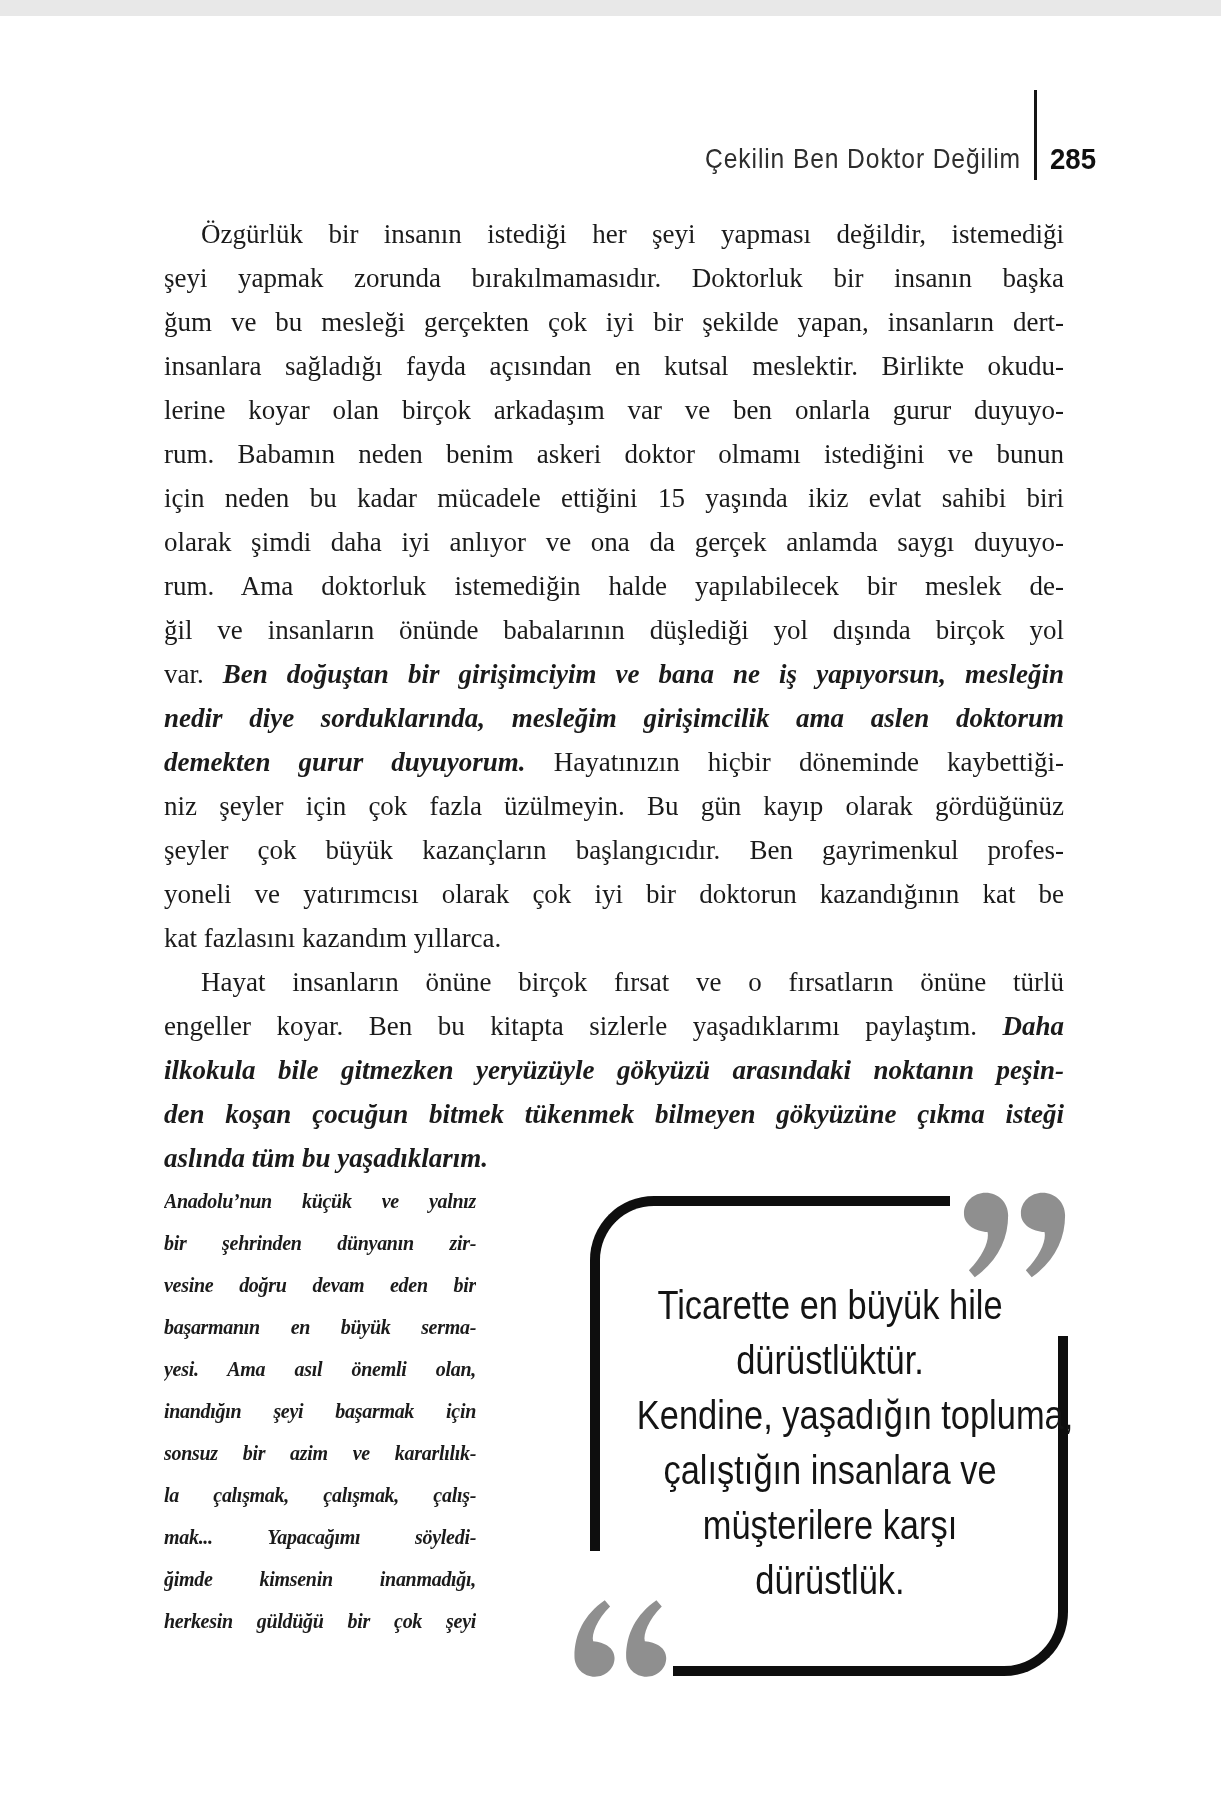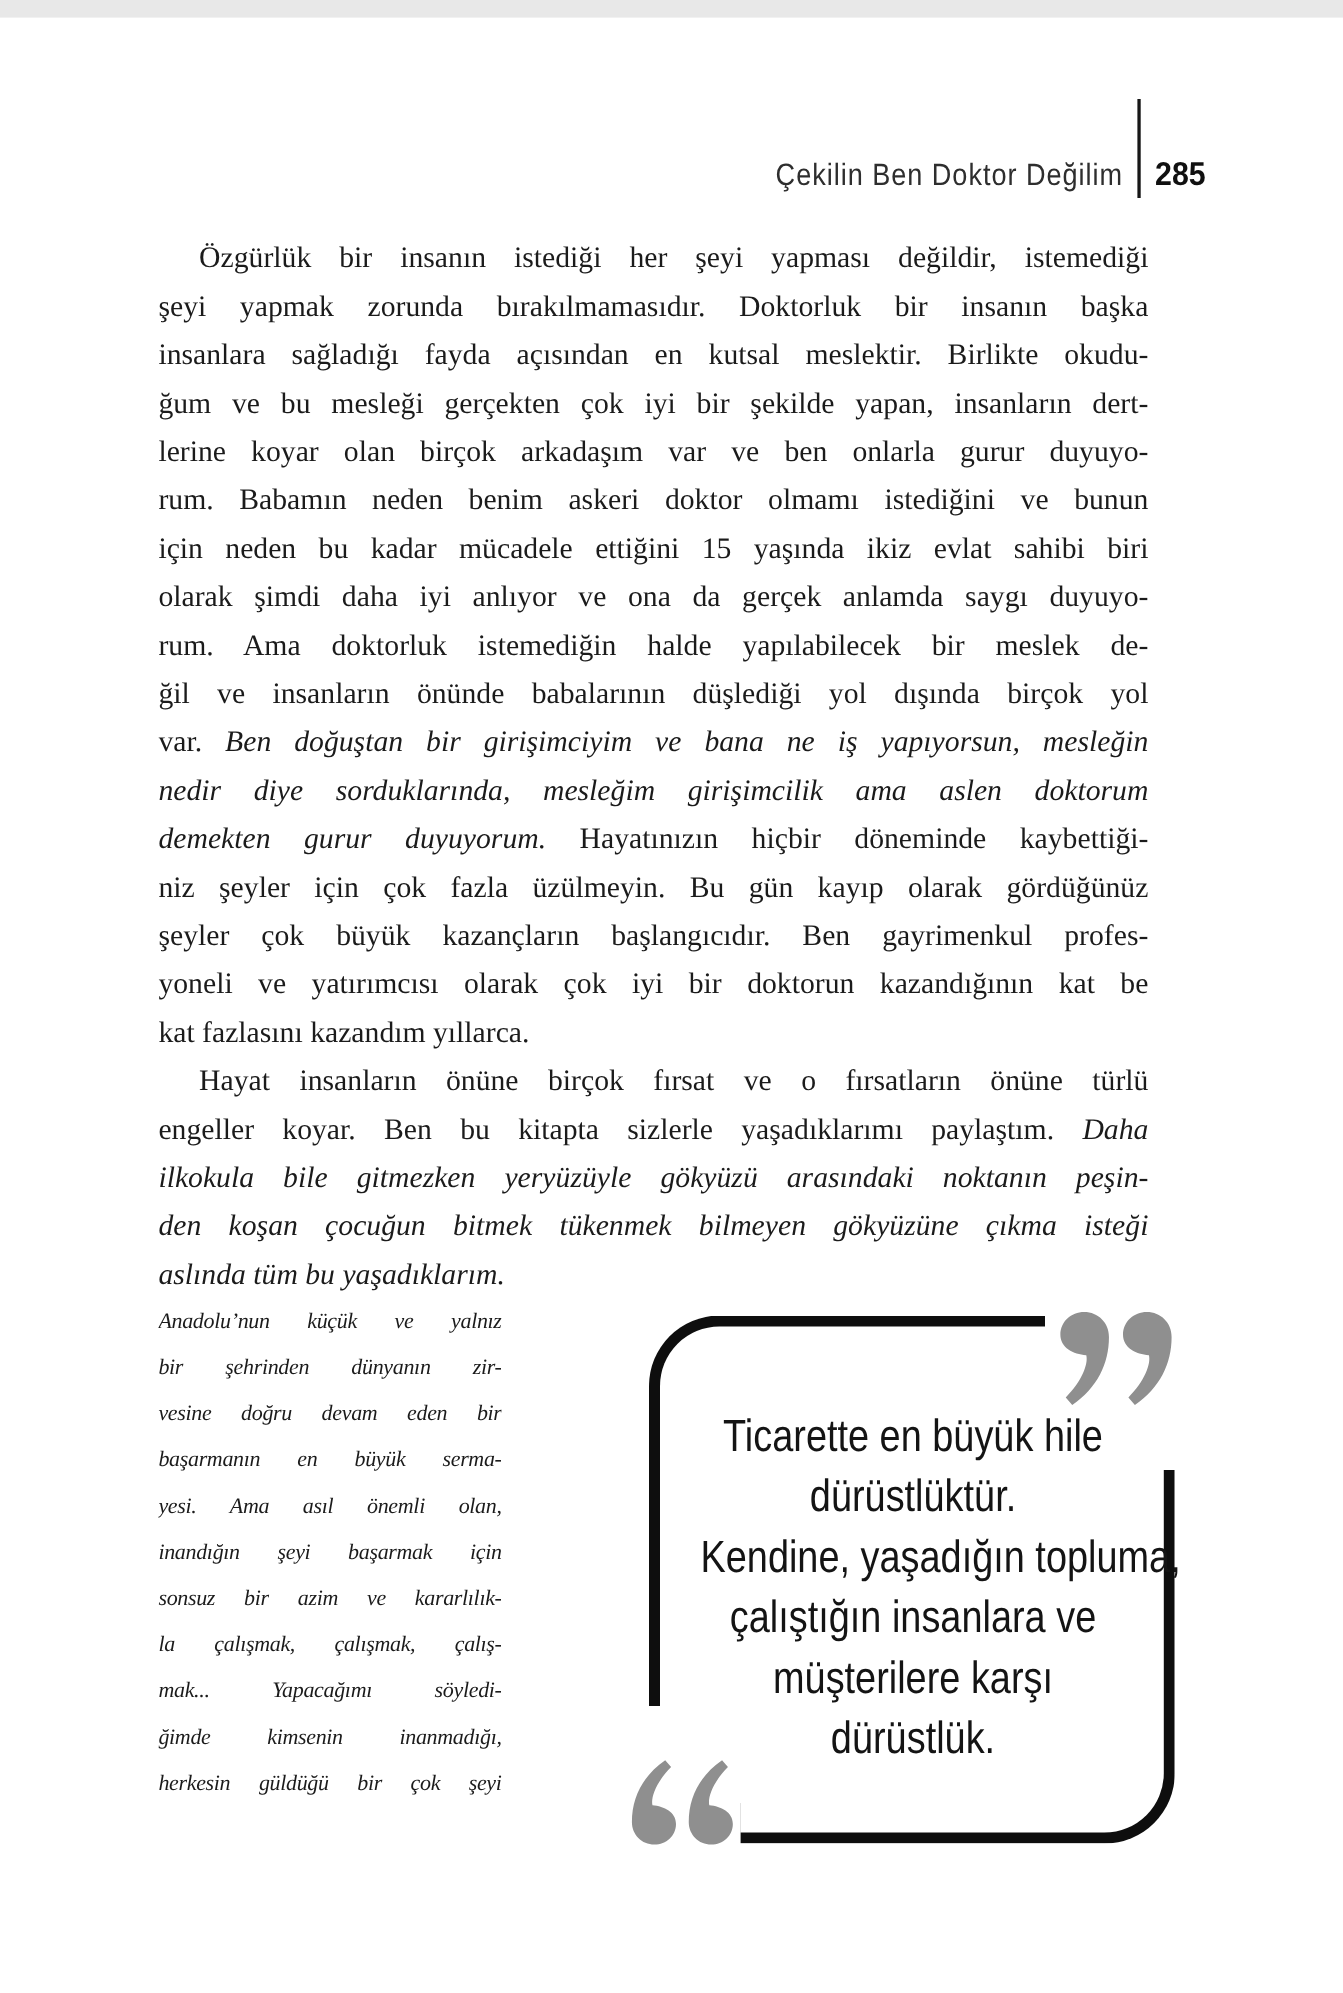--- a/index.html
+++ b/index.html
@@ -22,33 +22,33 @@
   }
   .header .rule{width:3px;height:90px;background:#161616;}
   .header .pagenum{
     font-family:"Liberation Sans", sans-serif;font-weight:700;
     font-size:30px;color:#101010;padding-bottom:4px;
     transform:scaleX(0.92);transform-origin:bottom left;
   }
 
   
   #body-text{
-    position:absolute;left:144px;top:196px;width:900px;
+    position:absolute;left:164px;top:196px;width:900px;
     font-size:27px;
   }
   .para{width:900px;}
   .para.narrow{width:312px;}
   .line{
     height:44px;line-height:44px;overflow:hidden;
     text-align:justify;text-align-last:justify;
   }
   .para.narrow .line{height:42px;line-height:42px;font-size:20px;letter-spacing:-0.3px;}
   .line.flush{text-align-last:left;}
   .line.indent{text-indent:37px;}
-  .it{font-style:italic;}
+  .it{font-style:italic;font-weight:bold;}
 
   
   .q-frame-a{
     position:absolute;left:590px;top:1180px;width:360px;height:355px;
     box-sizing:border-box;
     border-left:10px solid #0e0e0e;border-top:10px solid #0e0e0e;
     border-top-left-radius:64px;
   }
   .q-frame-b{
     position:absolute;left:673px;top:1320px;width:395px;height:340px;
@@ -77,22 +77,22 @@
   <div class="header">
     <span class="title">Çekilin Ben Doktor Değilim</span>
     <span class="rule"></span>
     <span class="pagenum">285</span>
   </div>
 
   <div id="body-text">
       <div class="para full">
         <div class="line indent"><span>Özgürlük bir insanın istediği her şeyi yapması değildir, istemediği</span></div>
         <div class="line"><span>şeyi yapmak zorunda bırakılmamasıdır. Doktorluk bir insanın başka</span></div>
+        <div class="line"><span>ğum ve bu mesleği gerçekten çok iyi bir şekilde yapan, insanların dert-</span></div>
         <div class="line"><span>insanlara sağladığı fayda açısından en kutsal meslektir. Birlikte okudu-</span></div>
-        <div class="line"><span>ğum ve bu mesleği gerçekten çok iyi bir şekilde yapan, insanların dert-</span></div>
         <div class="line"><span>lerine koyar olan birçok arkadaşım var ve ben onlarla gurur duyuyo-</span></div>
         <div class="line"><span>rum. Babamın neden benim askeri doktor olmamı istediğini ve bunun</span></div>
         <div class="line"><span>için neden bu kadar mücadele ettiğini 15 yaşında ikiz evlat sahibi biri</span></div>
         <div class="line"><span>olarak şimdi daha iyi anlıyor ve ona da gerçek anlamda saygı duyuyo-</span></div>
         <div class="line"><span>rum. Ama doktorluk istemediğin halde yapılabilecek bir meslek de-</span></div>
         <div class="line"><span>ğil ve insanların önünde babalarının düşlediği yol dışında birçok yol</span></div>
         <div class="line"><span>var. </span><span class="it">Ben doğuştan bir girişimciyim ve bana ne iş yapıyorsun, mesleğin</span></div>
         <div class="line"><span class="it">nedir diye sorduklarında, mesleğim girişimcilik ama aslen doktorum</span></div>
         <div class="line"><span class="it">demekten gurur duyuyorum.</span><span> Hayatınızın hiçbir döneminde kaybettiği-</span></div>
         <div class="line"><span>niz şeyler için çok fazla üzülmeyin. Bu gün kayıp olarak gördüğünüz</span></div>

